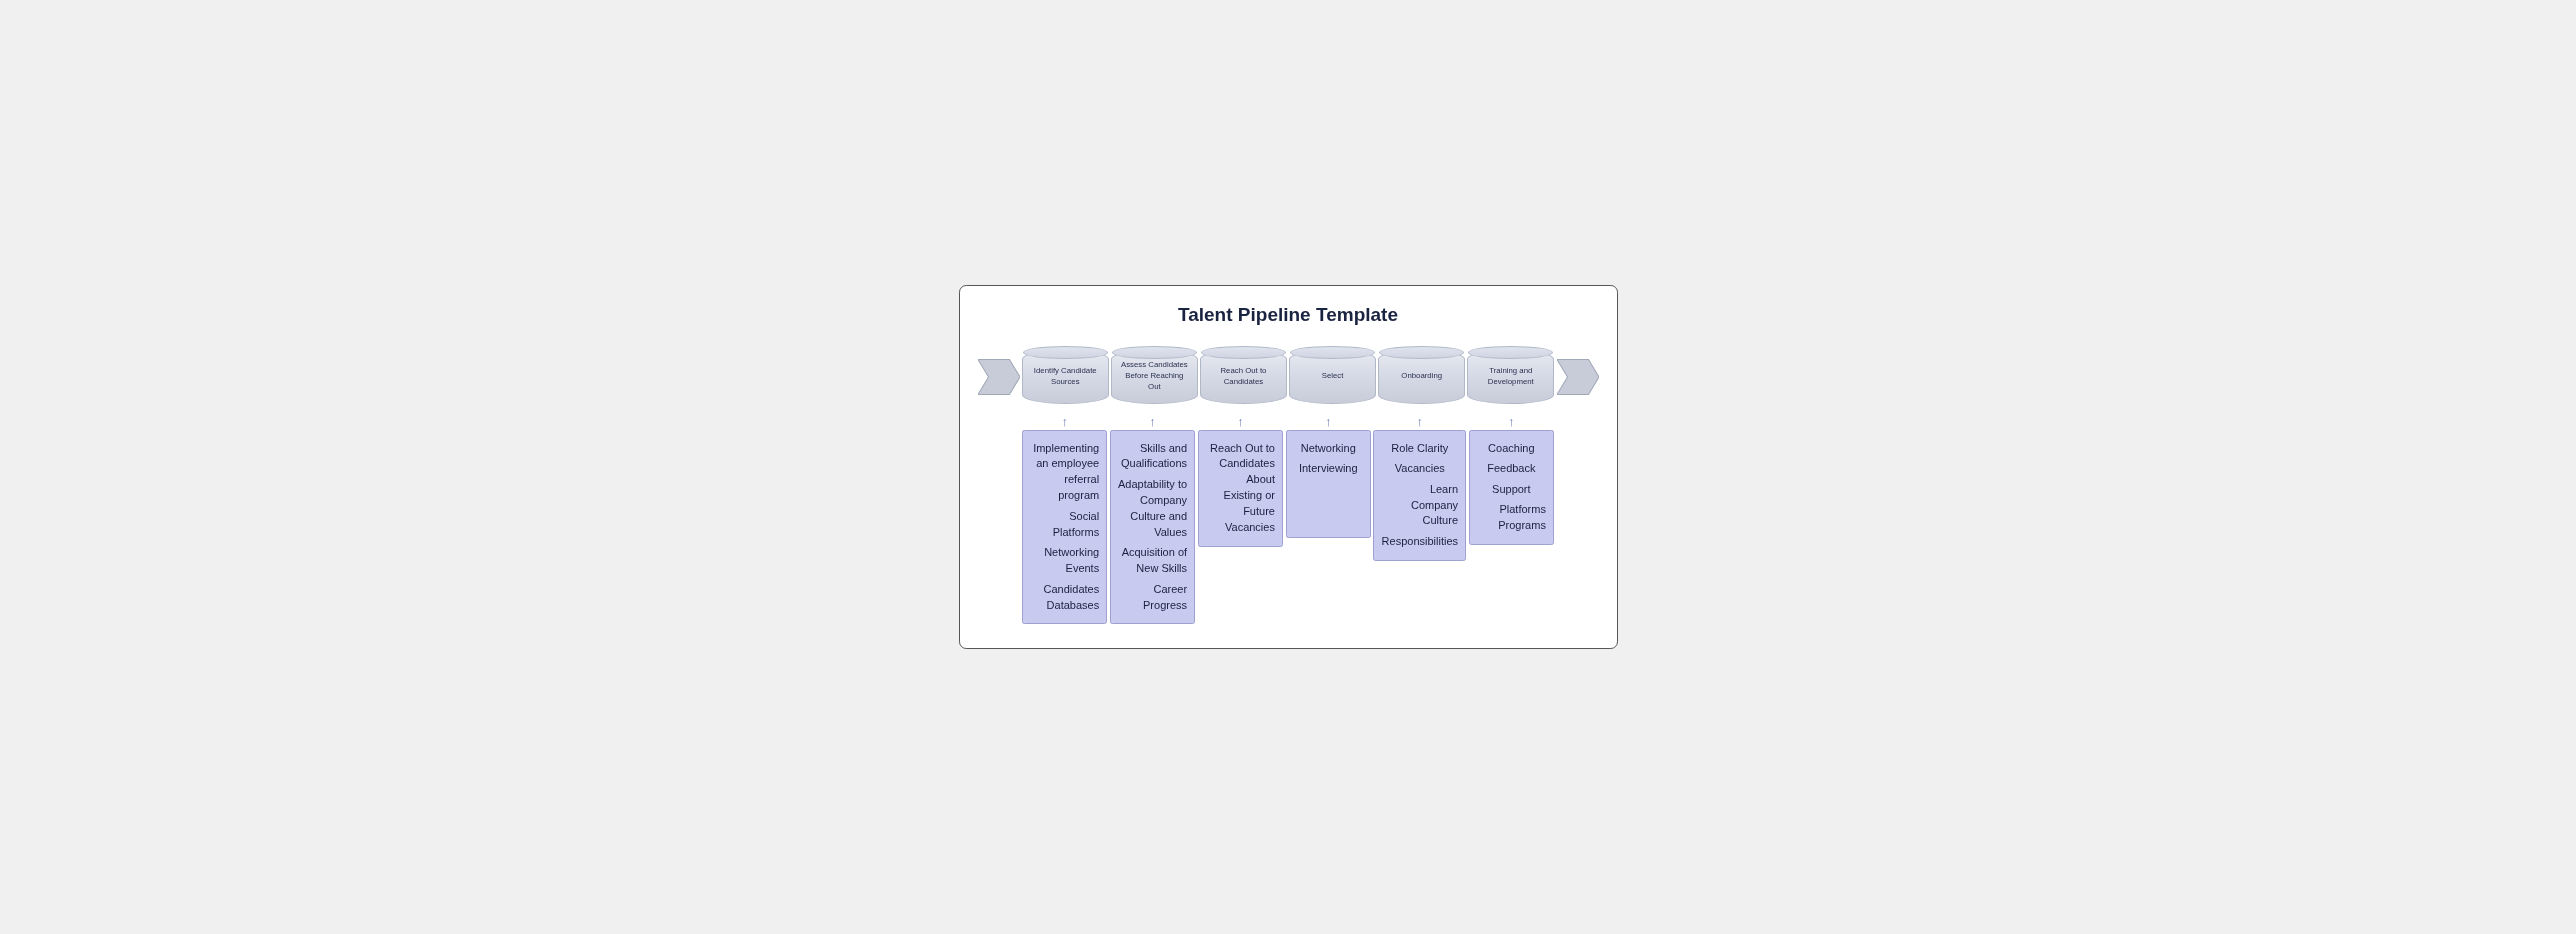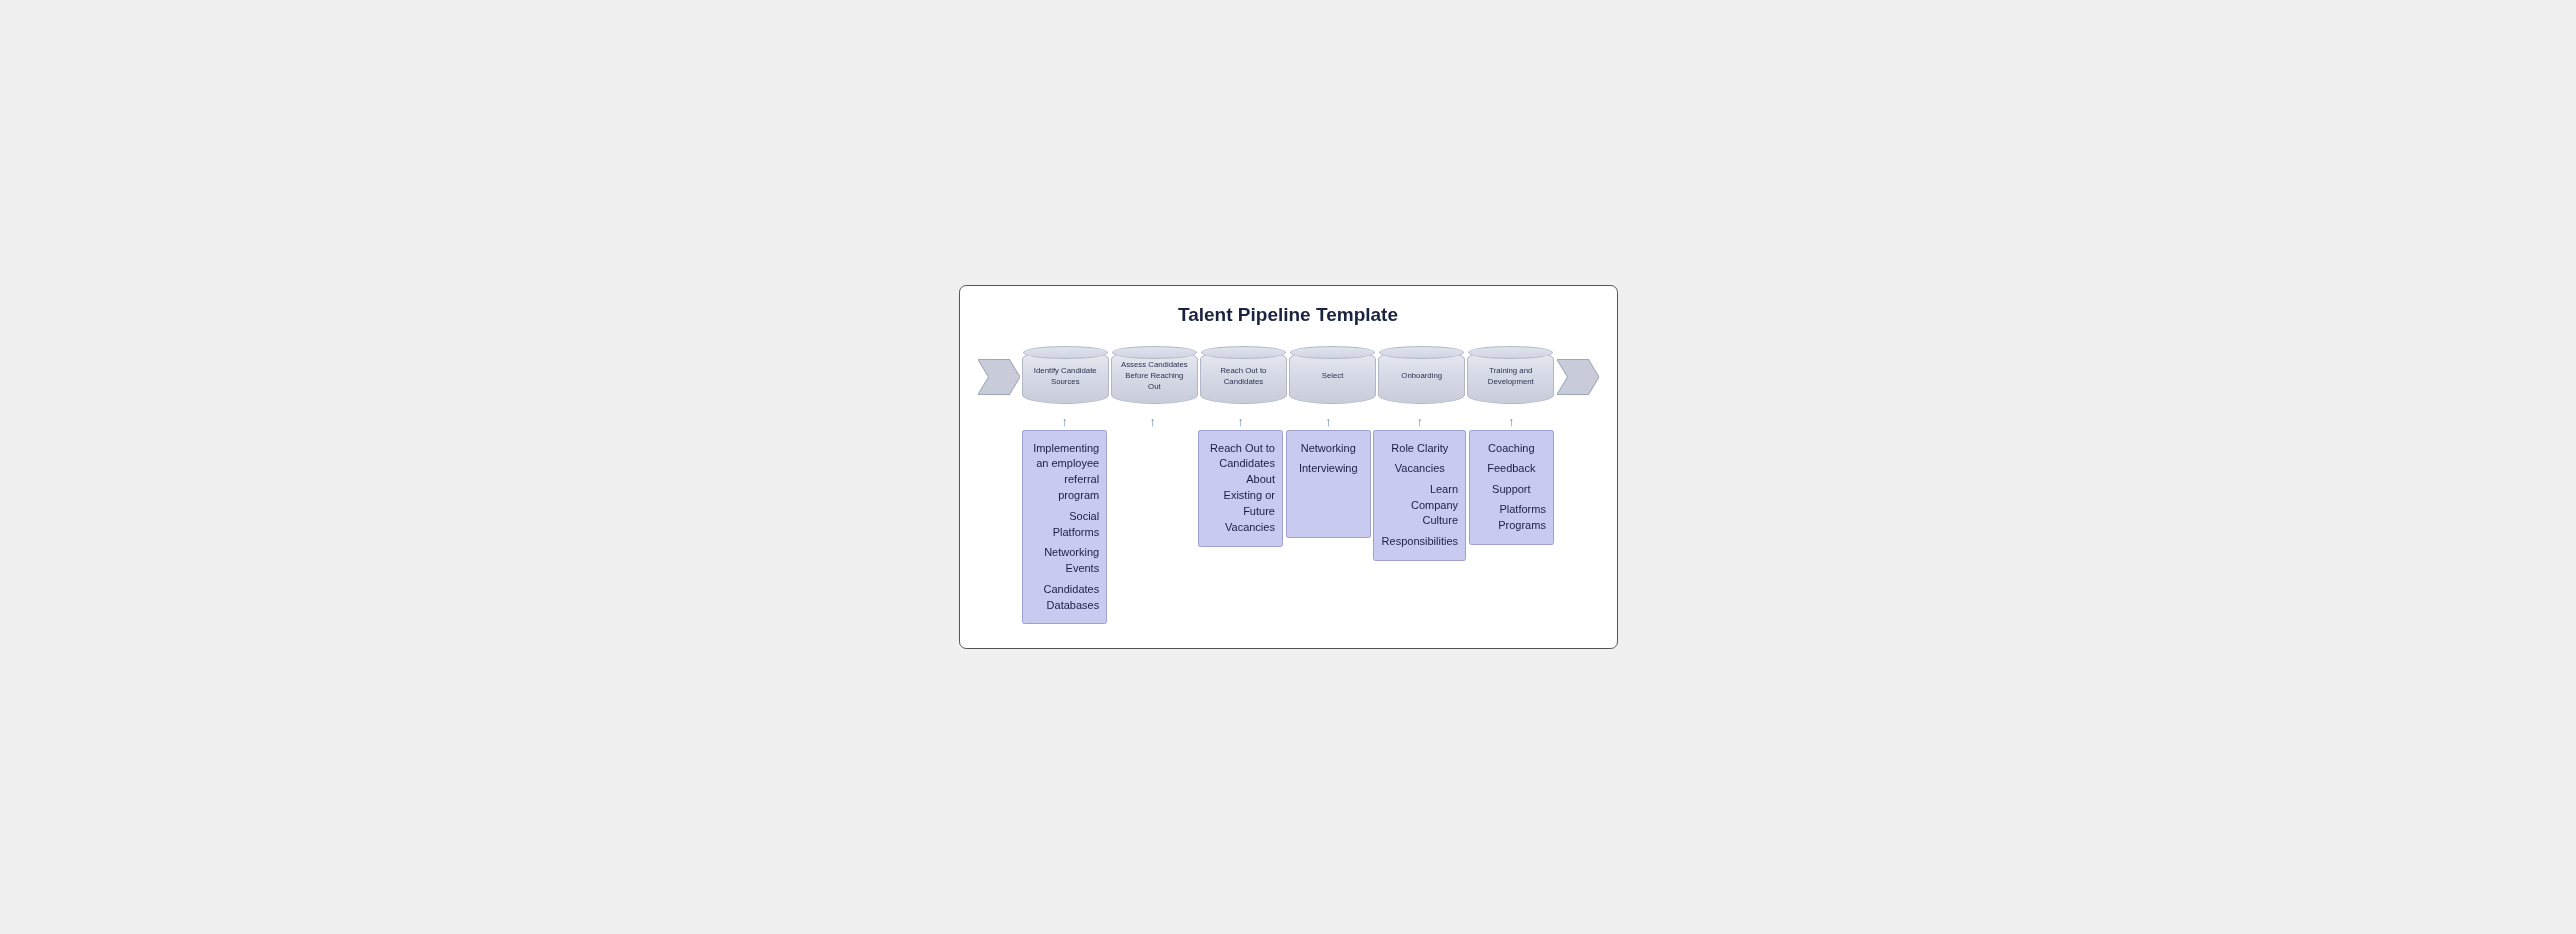--- a/index.html
+++ b/index.html
@@ -201,20 +201,26 @@
         <div class="detail-card">
           <div class="detail-card-item">Implementing an employee referral program</div>
           <div class="detail-card-item">Social Platforms</div>
           <div class="detail-card-item">Networking Events</div>
           <div class="detail-card-item">Candidates Databases</div>
         </div>
       </div>
 
       <div class="connector-col">
         <div class="up-arrow">↑</div>
+        <div class="detail-card">
+          <div class="detail-card-item">Skills and Qualifications</div>
+          <div class="detail-card-item">Adaptability to Company Culture and Values</div>
+          <div class="detail-card-item">Acquisition of New Skills</div>
+          <div class="detail-card-item">Career Progress</div>
+        </div>
       </div>
 
       <div class="connector-col">
         <div class="up-arrow">↑</div>
         <div class="detail-card">
           <div class="detail-card-item">Reach Out to Candidates About Existing or Future Vacancies</div>
         </div>
       </div>
 
       <div class="connector-col">

